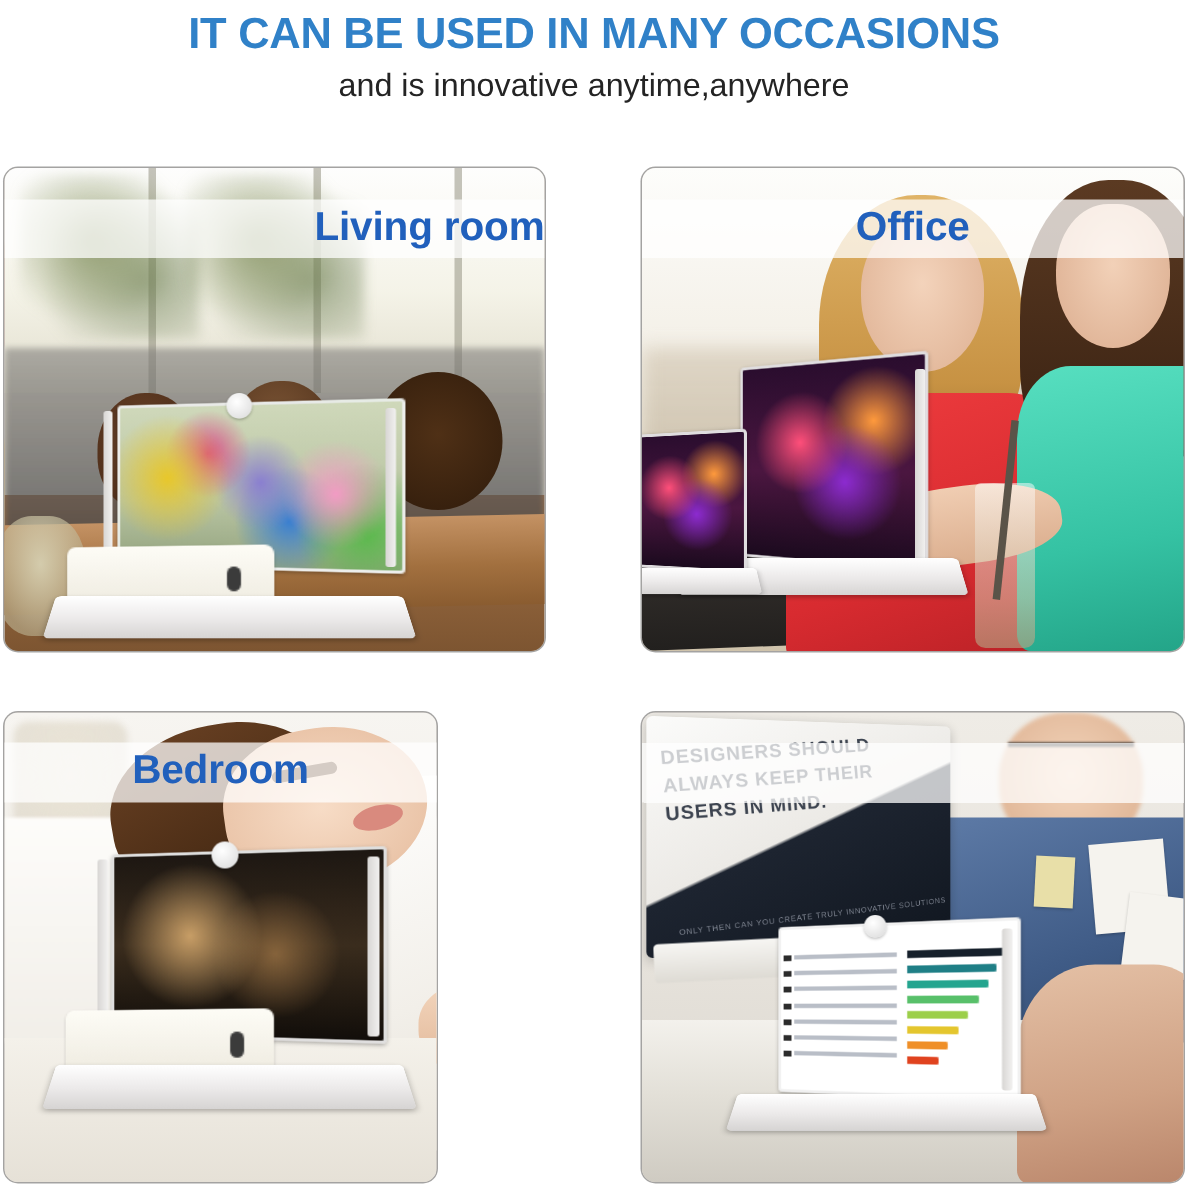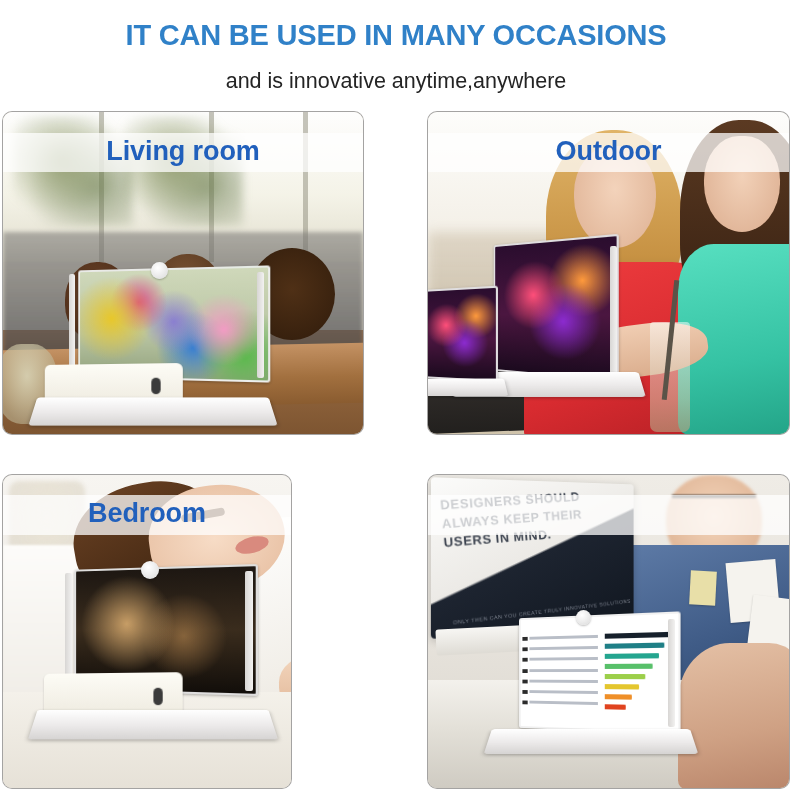--- a/index.html
+++ b/index.html
@@ -17,21 +17,21 @@
 
   
   .header {
     position: absolute;
     left: 0; top: 0;
     width: 792px;
     height: 108px;
     text-align: center;
   }
   .headline {
-    margin: 12px;
+    margin: 0;
     padding-top: 7px;
     font-size: 29px;
     font-weight: bold;
     letter-spacing: -0.2px;
     color: #3081c8;
     line-height: 1.12;
     white-space: nowrap;
   }
   .subhead {
     margin: 0;
@@ -371,21 +371,21 @@
         <div class="dev-knob" style="left:96px; top:-6px; width:17px; height:17px;"></div>
         <div class="dev-arm" style="left:202px; top:4px; width:7px; height:106px;"></div>
         <div class="dev-arm" style="left:14px; top:6px; width:6px; height:100px;"></div>
         <div class="dev-phone" style="left:-14px; top:96px; width:140px; height:48px; transform:perspective(300px) rotateY(-10deg);">
           <div class="dev-cam" style="left:110px; top:14px; width:9px; height:16px; border-radius:5px;"></div>
         </div>
         <div class="dev-base" style="left:-22px; top:122px; width:240px; height:42px; transform:perspective(420px) rotateX(48deg);"></div>
       </div>
 
       <div class="label-band" style="top:21px; height:39px;"></div>
-      <div class="scene-label" style="top:24px;">Living room</div>
+      <div class="scene-label" style="top:24px;text-align:right;">Living room</div>
     </div>
   </div>
 
   <div class="panel p-outdoor">
     <div class="scene">
       <div class="od-sky"></div>
       <div class="od-blur"></div>
       <div class="od-table"></div>
 
       <div class="od-w1-hair"></div>
@@ -404,21 +404,21 @@
 
       <div class="device" style="left:-22px; top:176px; width:110px; height:120px;">
         <div class="dev-lens lens-concert" style="left:10px; top:0; width:78px; height:88px; transform:perspective(260px) rotateY(-18deg);"></div>
         <div class="dev-base" style="left:-4px; top:84px; width:104px; height:30px; transform:perspective(300px) rotateX(54deg);"></div>
       </div>
 
       <div class="od-glass"></div>
       <div class="od-straw"></div>
 
       <div class="label-band" style="top:21px; height:39px;"></div>
-      <div class="scene-label" style="top:24px;">Outdoor</div>
+      <div class="scene-label" style="top:24px;">Office</div>
     </div>
   </div>
 
   <div class="panel p-bedroom">
     <div class="scene">
       <div class="bd-bg"></div>
       <div class="bd-lamp"></div>
       <div class="bd-pillow"></div>
 
       <div class="bd-body"></div>

